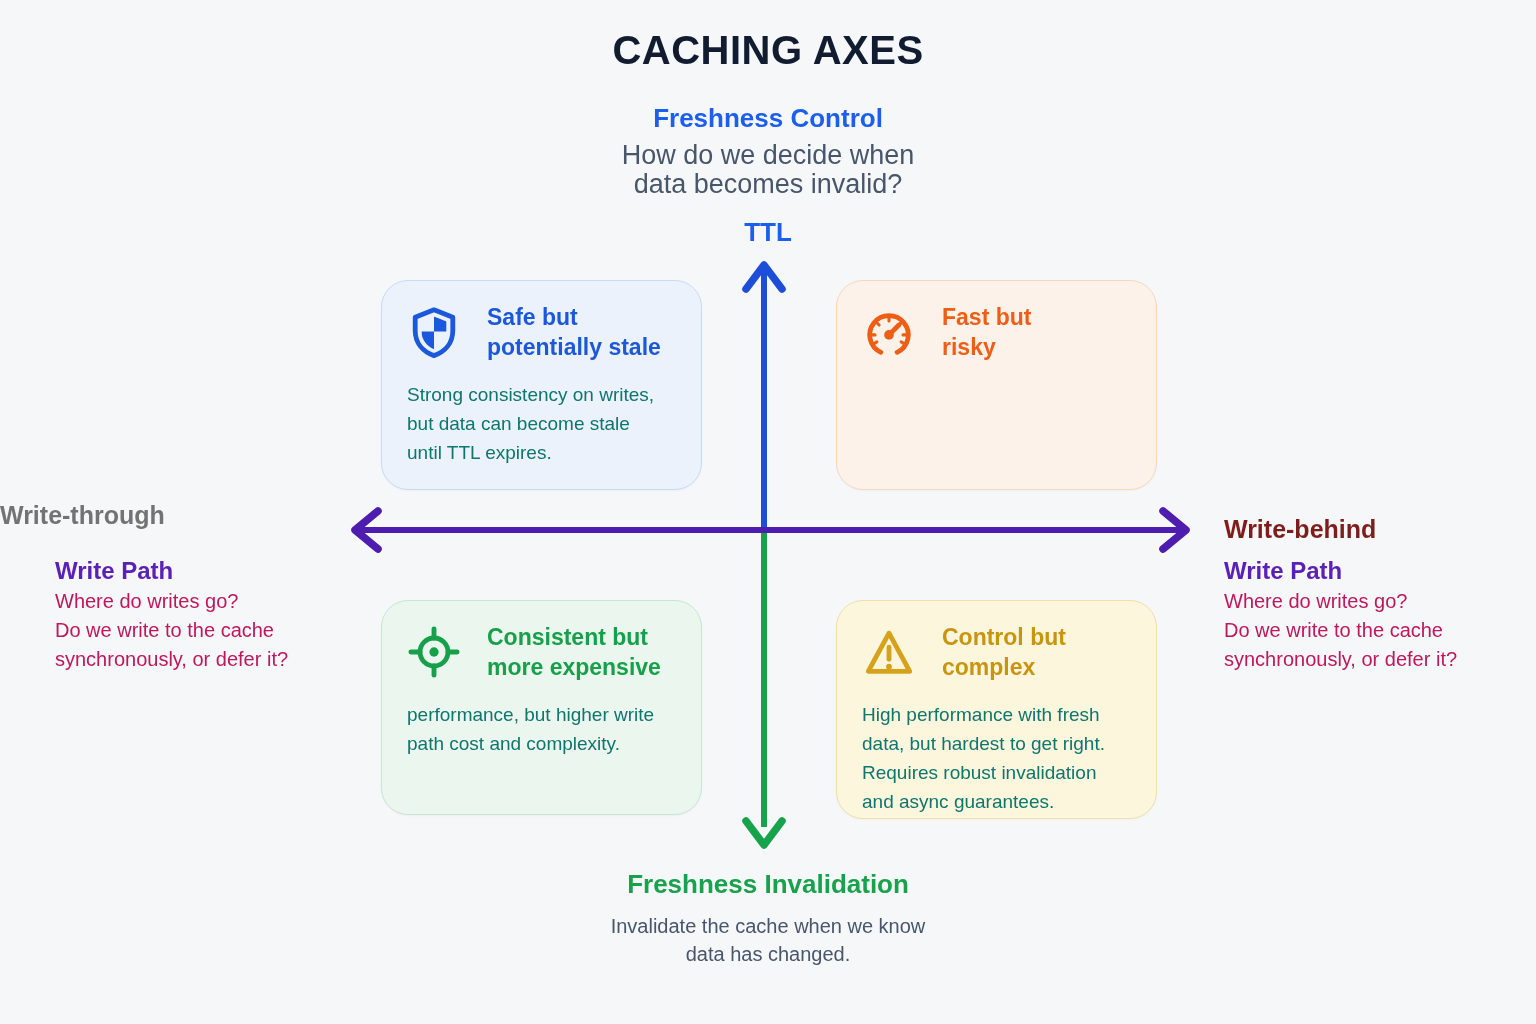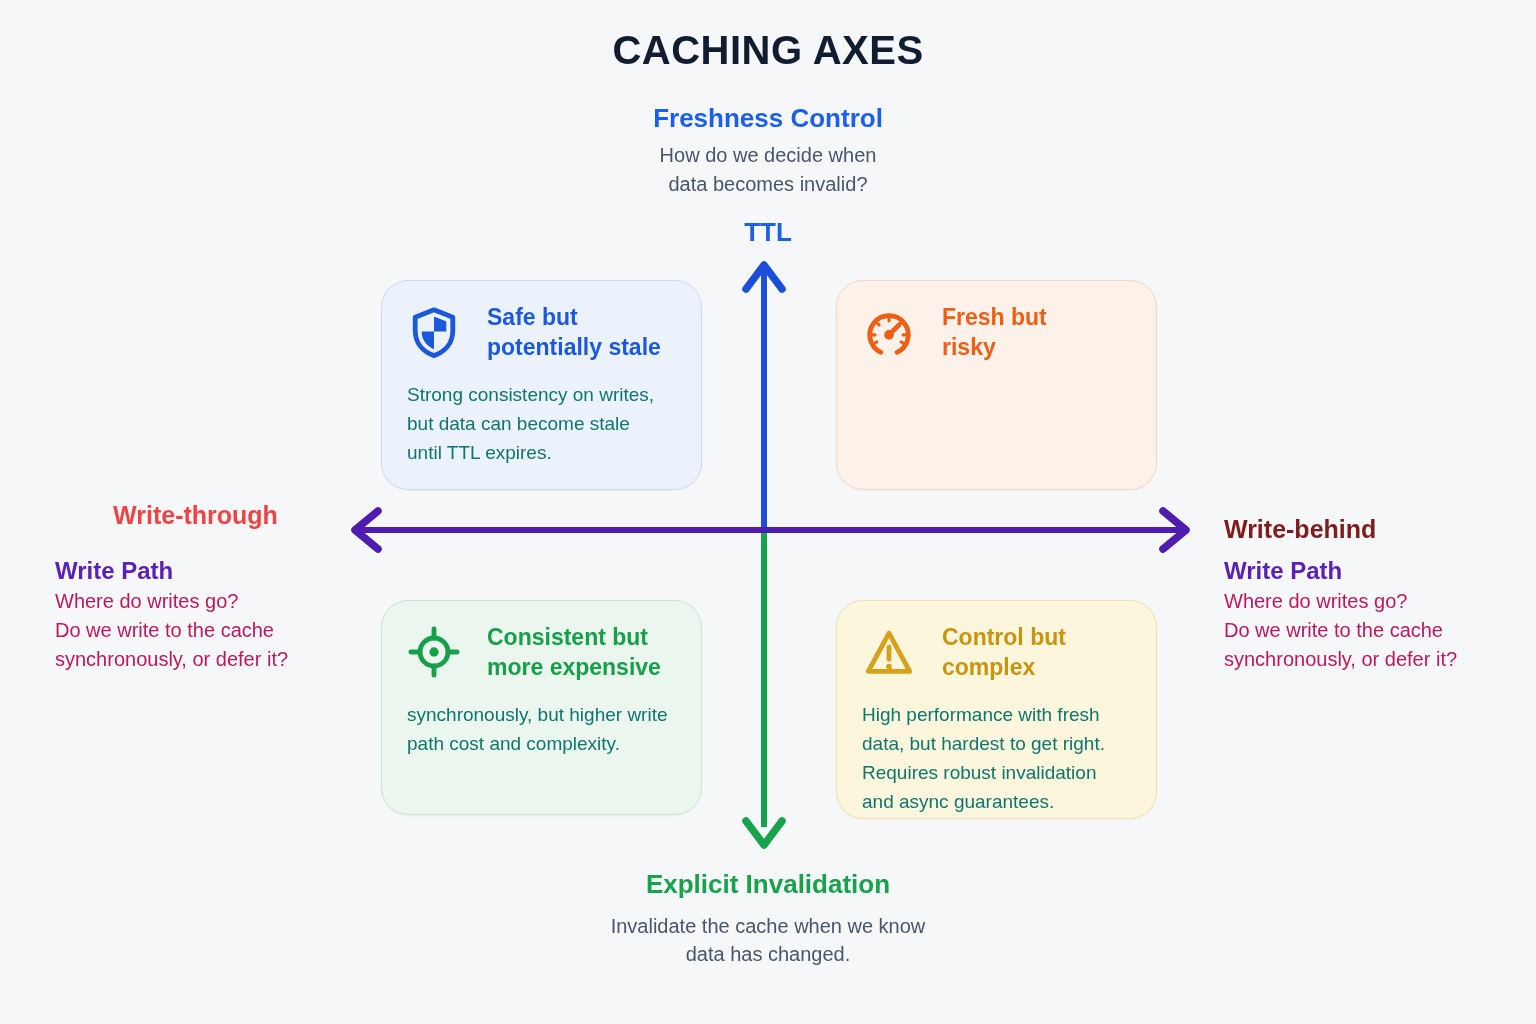--- a/index.html
+++ b/index.html
@@ -8,27 +8,27 @@
     background:#f6f7f9;
     font-family:"Liberation Sans","DejaVu Sans",sans-serif;
     -webkit-font-smoothing:antialiased;
   }
   .abs{position:absolute;}
   .center{left:0;right:0;text-align:center;}
 
   .page-title{top:28px;font-size:40px;font-weight:700;letter-spacing:.5px;color:#121c31;}
 
   .axis-head{top:103px;font-size:26px;font-weight:700;color:#1c5fee;}
-  .axis-head-desc{top:141px;font-size:20px;line-height:29px;color:#48566b;}
+  .axis-head-desc{top:141px;font-size:27px;line-height:29px;color:#48566b;}
   .pole-top{top:217px;font-size:26px;font-weight:700;color:#1c5fee;}
 
   .pole-bottom{top:869px;font-size:26px;font-weight:700;color:#18a24b;}
   .axis-bottom-desc{top:912px;font-size:20px;line-height:28px;color:#48566b;}
 
-  .pole-left{top:501px;left:0;width:335px;text-align:center;font-size:25px;font-weight:700;color:#ef4444;padding-left:28px;}
+  .pole-left{top:501px;left:0;width:335px;text-align:left;font-size:25px;font-weight:700;color:#737373;}
   .pole-right{top:515px;left:1224px;font-size:25px;font-weight:700;color:#7f1d1d;}
 
   .side-block{width:300px;}
   .side-left{left:55px;top:557px;}
   .side-right{left:1224px;top:557px;}
   .side-name{font-size:24px;font-weight:700;color:#5b21b6;margin-bottom:2px;}
   .side-desc{font-size:20px;line-height:29px;color:#be185d;}
 
   .axes-svg{left:0;top:0;}
 
@@ -70,21 +70,21 @@
 
 <div class="abs center page-title">CACHING AXES</div>
 
 <div class="abs center axis-head">Freshness Control</div>
 <div class="abs center axis-head-desc">
   <div>How do we decide when</div>
   <div>data becomes invalid?</div>
 </div>
 <div class="abs center pole-top">TTL</div>
 
-<div class="abs center pole-bottom">Explicit Invalidation</div>
+<div class="abs center pole-bottom">Freshness Invalidation</div>
 <div class="abs center axis-bottom-desc">
   <div>Invalidate the cache when we know</div>
   <div>data has changed.</div>
 </div>
 
 <div class="abs pole-left">Write-through</div>
 <div class="abs side-block side-left">
   <div class="side-name">Write Path</div>
   <div class="side-desc">
     <div>Where do writes go?</div>
@@ -143,21 +143,21 @@
           <line x1="28" y1="12" x2="28" y2="16.5"></line>
           <line x1="41.74" y1="17.26" x2="38.25" y2="20.75"></line>
           <line x1="47" y1="31" x2="42.5" y2="31"></line>
           <line x1="44.45" y1="40.5" x2="40.56" y2="38.25"></line>
         </g>
         <line x1="28" y1="31" x2="38.5" y2="20.5" stroke="#ee5e14" stroke-width="5" stroke-linecap="round"></line>
         <circle cx="28" cy="31" r="5" fill="#ee5e14"></circle>
       </svg>
     </span>
     <div class="q-title" style="color: rgb(238, 94, 20);">
-      <div>Fresh but</div>
+      <div>Fast but</div>
       <div>risky</div>
     </div>
   </div>
 </div>
 
 <div class="card card-bl" style="background: rgb(234, 246, 238); border-color: rgb(198, 230, 210);">
   <div class="q-head">
     <span class="q-icon">
       <svg viewBox="0 0 56 56">
         <circle cx="28" cy="28" r="14.5" fill="none" stroke="#17a04a" stroke-width="5"></circle>
@@ -169,21 +169,21 @@
         </g>
         <circle cx="28" cy="28" r="4.8" fill="#17a04a"></circle>
       </svg>
     </span>
     <div class="q-title" style="color: rgb(23, 160, 74);">
       <div>Consistent but</div>
       <div>more expensive</div>
     </div>
   </div>
   <div class="q-body">
-    <div>synchronously, but higher write</div>
+    <div>performance, but higher write</div>
     <div>path cost and complexity.</div>
   </div>
 </div>
 
 <div class="card card-br" style="background: rgb(252, 246, 221); border-color: rgb(238, 224, 168);">
   <div class="q-head">
     <span class="q-icon">
       <svg viewBox="0 0 56 56">
         <path d="M28 8.5 L49.5 48 H6.5 Z" fill="none" stroke="#d7a21b" stroke-width="5" stroke-linejoin="round"></path>
         <line x1="28" y1="23" x2="28" y2="35.5" stroke="#d7a21b" stroke-width="5" stroke-linecap="round"></line>

